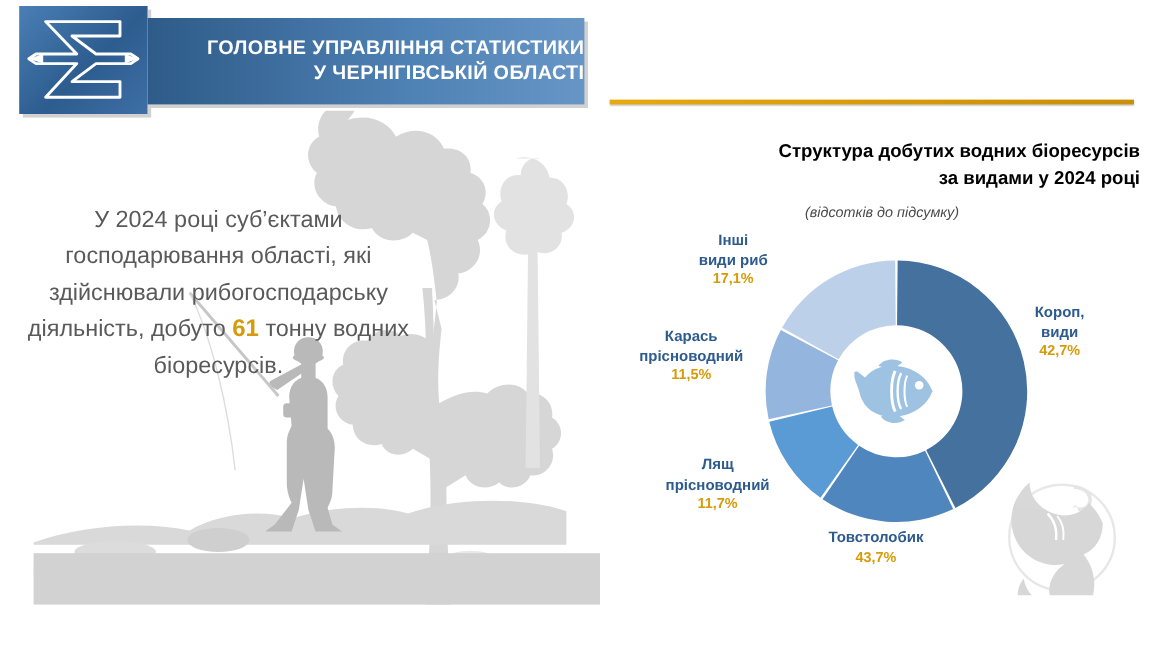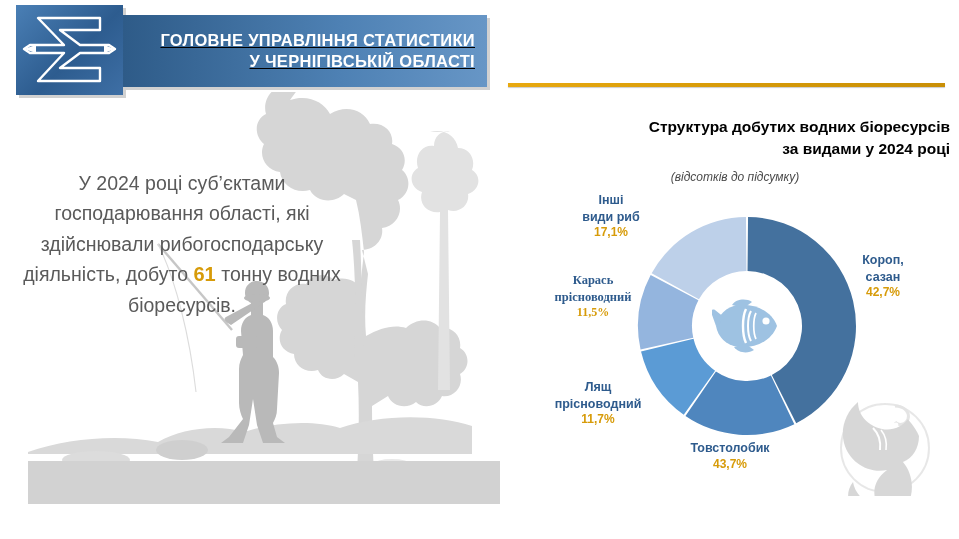--- a/index.html
+++ b/index.html
@@ -31,23 +31,21 @@
   .header-band {
     position: absolute;
     left: 123px; top: 15px;
     width: 364px; height: 72px;
     background: linear-gradient(90deg, #2e5b88 0%, #4e81b4 60%, #6796c6 100%);
     box-shadow: 3px 3px 0 rgba(0,0,0,0.18);
     display: flex;
     flex-direction: column;
     align-items: flex-end;
     justify-content: center;
-    padding-right: 12px;
     box-sizing: border-box;
-    text-decoration: underline;
   }
   .header-band .line {
     color: #ffffff;
     font-weight: bold;
     font-size: 16.5px;
     letter-spacing: 0.3px;
     line-height: 1.25;
     text-align: right;
     white-space: nowrap;
   }
@@ -151,21 +149,21 @@
     color: #2e5b8d;
     line-height: 1.32;
   }
   .dlabel .pct {
     display: block;
     color: #d79b09;
     font-size: 12px;
     font-weight: bold;
   }
   .lbl-inshi   { left: 548px; top: 192px; width: 126px; }
-  .lbl-karas   { left: 524px; top: 272px; width: 138px; font-family: Liberation Serif, serif; }
+  .lbl-karas   { left: 507px; top: 272px; width: 138px; }
   .lbl-lyashch { left: 528px; top: 379px; width: 140px; }
   .lbl-tovsto  { left: 650px; top: 440px; width: 160px; }
   .lbl-korop   { left: 828px; top: 252px; width: 110px; }
 
   
   .emblem {
     position: absolute;
     left: 833px; top: 392px;
     width: 104px; height: 104px;
     opacity: 0.55;
@@ -321,21 +319,21 @@
     <span class="pct">11,7%</span>
   </div>
 
   <div class="dlabel lbl-tovsto">
     <span>Товстолобик</span>
     <span class="pct">43,7%</span>
   </div>
 
   <div class="dlabel lbl-korop">
     <span>Короп,</span><br>
-    <span>сазан</span>
+    <span>види</span>
     <span class="pct">42,7%</span>
   </div>
 
   <div class="emblem">
     <svg width="104" height="104" viewBox="0 0 104 104">
       <circle cx="52" cy="56" r="44" fill="none" stroke="#d5d5d5" stroke-width="2"></circle>
       <path d="M62 14 c10 0 15 7 13 13 c-2 6 -10 7 -13 3" fill="none" stroke="#cfcfcf" stroke-width="3"></path>
       <path d="M75 27 c-6 8 -16 12 -26 10 c-14 -3 -24 -14 -24 -27
                c-12 10 -18 26 -14 41 c5 19 24 31 43 27
                c-14 10 -16 26 -8 36 c-14 -2 -24 -12 -26 -24

